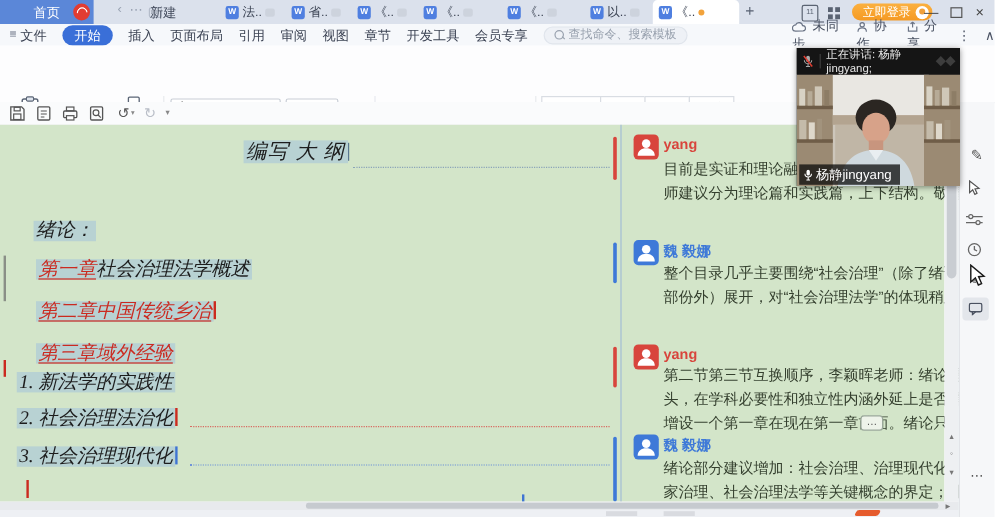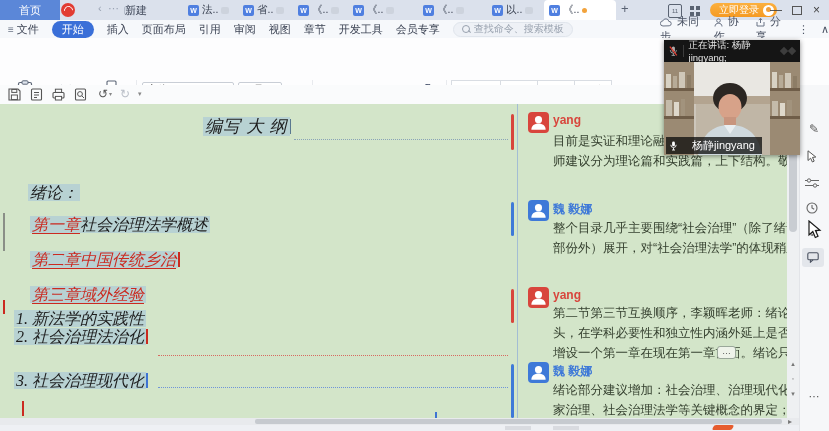--- a/index.html
+++ b/index.html
@@ -1,21 +1,21 @@
 <!DOCTYPE html>
 <html><head>
 <meta charset="utf-8">
 <style>
   html,body{margin:0;padding:0;background:#fff;}
   .screen{position:relative;width:829px;height:431px;overflow:hidden;background:#fff;
           font-family:"Liberation Sans",sans-serif;-webkit-font-smoothing:antialiased;}
   .a{position:absolute;}
   
   .titlebar{left:0;top:0;width:829px;height:20px;background:#dbe1ec;}
-  .tab-home{left:0;top:0;width:60px;height:20px;background:#5b87d8;color:#fff;font-size:11px;
+  .tab-home{left:0;top:0;width:78px;height:20px;background:#5b87d8;color:#fff;font-size:11px;
             display:flex;align-items:center;justify-content:center;}
   .docer{left:61px;top:3px;width:14px;height:14px;border-radius:50%;background:#e23c32;}
   .docer i{position:absolute;left:3px;top:3px;width:7px;height:7px;border:1.6px solid #fff;
            border-color:#fff transparent transparent #fff;border-radius:50%;transform:rotate(40deg);}
   .navgl{top:2px;color:#9aa3b3;font-size:11px;}
   .bubble{left:124px;top:6px;width:9px;height:7px;border:1px solid #b4bcca;border-radius:2px;}
   .tab-new{left:106px;top:0;width:52px;height:20px;color:#434b5c;font-size:11px;
            display:flex;align-items:center;justify-content:center;}
   .dtab{top:0;height:20px;display:flex;align-items:center;gap:3px;font-size:10.5px;color:#3a4252;padding:0 5px;}
   .dtab .wbadge{width:11px;height:11px;border-radius:2px;background:#4f7fe0;color:#fff;font-size:7px;
@@ -101,21 +101,21 @@
   .cmore{position:absolute;left:717px;width:17px;height:11px;border:1px solid #9aa89a;background:#eef3ea;
          border-radius:3px;font-size:9px;line-height:9px;text-align:center;color:#555;}
   
   .webcam{left:664px;top:40px;width:136px;height:115px;z-index:50;box-shadow:0 1px 5px rgba(0,0,0,.45);background:#000;}
   .wcbar{height:22px;background:#151515;display:flex;align-items:center;color:#e6e6e6;font-size:9.5px;gap:5px;padding:0 5px;box-sizing:border-box;}
   .wcdiv{width:1px;height:12px;background:#3c3c3c;}
   .wclogo{margin-left:auto;display:flex;gap:2px;}
   .wclogo i{width:6px;height:6px;background:#3d3d3d;transform:rotate(45deg);}
   .wcvideo{position:relative;height:93px;overflow:hidden;}
   .wcname{position:absolute;left:2px;bottom:1px;background:rgba(10,10,10,.75);color:#fff;font-size:11px;
-          display:flex;align-items:center;gap:15px;padding:1px 7px 1px 4px;}
+          display:flex;align-items:center;gap:3px;padding:1px 7px 1px 4px;}
   
   .vtrack{left:787px;top:104px;width:12px;height:314px;background:#eef0f2;}
   .vthumb{left:789px;top:108px;width:8px;height:124px;background:#c9cdd2;border-radius:4px;}
   .vbrowse{left:788px;width:10px;text-align:center;font-size:7px;color:#777;}
   .sidebar{left:799px;top:85px;width:30px;height:346px;background:#f6f7f9;border-left:1px solid #e2e4e8;box-sizing:border-box;}
   .sic{left:805px;width:18px;text-align:center;color:#555;font-size:12px;}
   .sic-hl{left:802px;width:22px;height:19px;background:#e3e6eb;border-radius:3px;display:flex;align-items:center;justify-content:center;}
   .htrack{left:0;top:418px;width:799px;height:7px;background:#e8eaed;}
   .hthumb{left:255px;top:419px;width:527px;height:5px;background:#c6cacf;border-radius:2px;}
   .bstrip{left:0;top:425px;width:799px;height:6px;background:#eef0f4;}
@@ -376,21 +376,21 @@
   <div class="a marg" style="left:3px;top:300px;height:14px;background:#cb2a20;"></div>
 
   <div class="dl" style="left:203px;top:117px;font-size:17px;letter-spacing:1px;"><span class="hl">编写 大 纲</span><span class="caret cdark"></span></div>
   <div class="a trail" style="left:294px;top:139px;width:214px;"></div>
 
   <div class="dl" style="left:28px;top:183px;"><span class="hl">绪论：</span></div>
   <div class="dl" style="left:30px;top:215px;"><span class="hl"><span class="red">第一章</span><span>社会治理法学概述</span></span></div>
   <div class="dl" style="left:30px;top:250px;"><span class="hl red">第二章中国传统乡治</span><span class="caret cred"></span></div>
   <div class="dl" style="left:30px;top:285px;"><span class="hl red">第三章域外经验</span></div>
   <div class="dl" style="left:14px;top:309px;"><span class="hl">1. 新法学的实践性</span></div>
-  <div class="dl" style="left:14px;top:327px;"><span class="hl">2. 社会治理法治化</span><span class="caret cred"></span></div>
+  <div class="dl" style="left:14px;top:339px;"><span class="hl">2. 社会治理法治化</span><span class="caret cred"></span></div>
   <div class="a trail r" style="left:158px;top:355px;width:350px;"></div>
   <div class="dl" style="left:14px;top:371px;"><span class="hl">3. 社会治理现代化</span><span class="caret cblue"></span></div>
   <div class="a trail b" style="left:158px;top:387px;width:350px;"></div>
   <div class="dl" style="left:22px;top:399px;"><span class="caret cred"></span></div>
   <div class="a" style="left:435px;top:412px;width:2px;height:6px;background:#3f74d3;"></div>
 
   <div class="a cdivider"></div>
 
   <div class="connector" style="top:114px;height:36px;background:#d8453c;"></div>
   <div class="cavatar" style="top:112px;background:#d8453c;">

